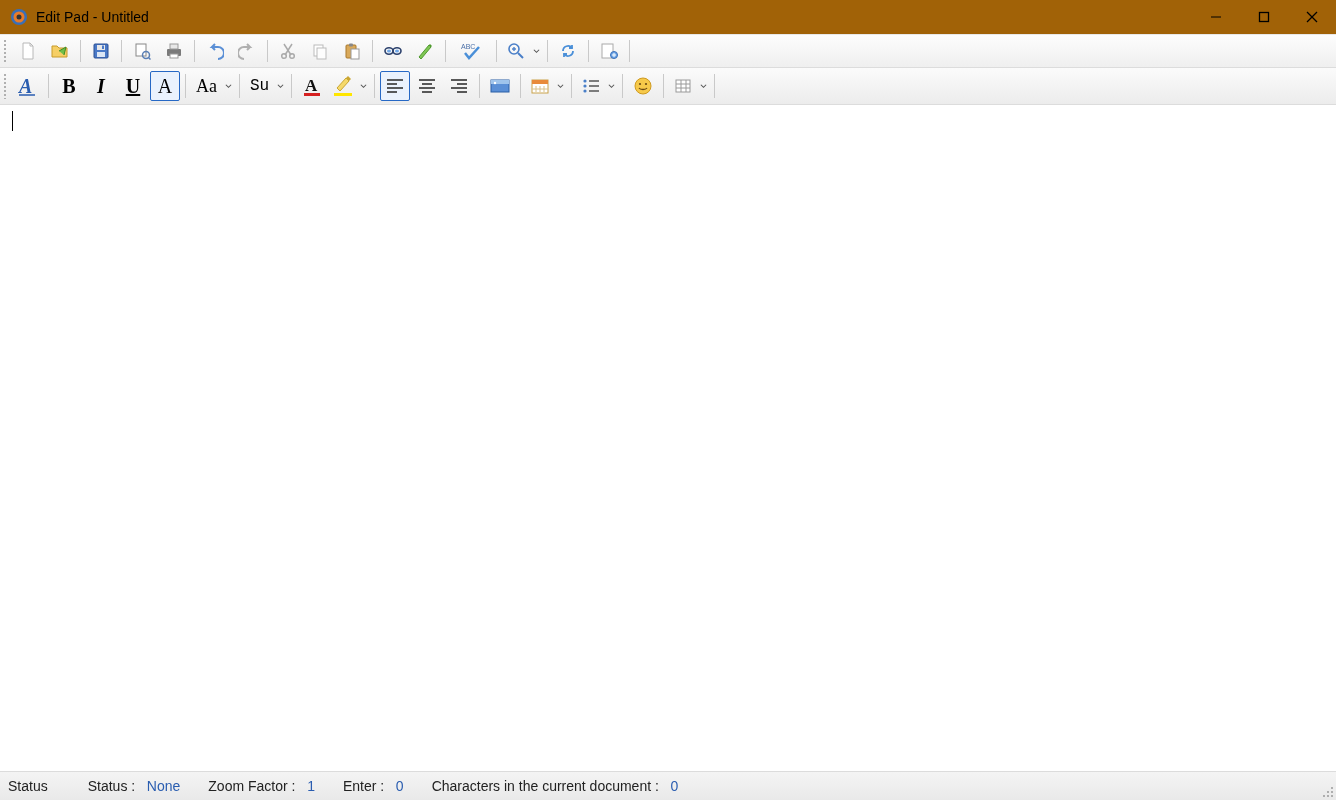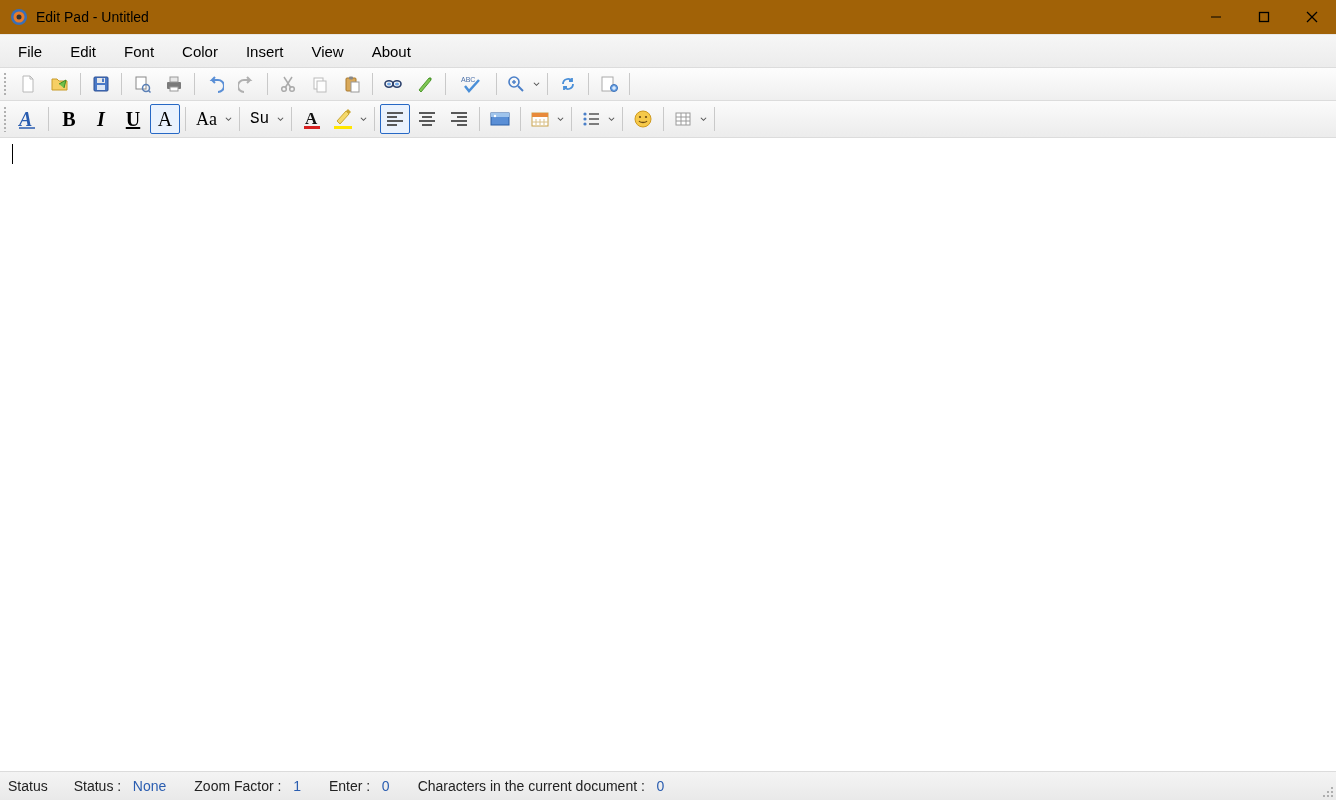--- a/index.html
+++ b/index.html
@@ -22,21 +22,21 @@
 .toolbar2::before{content:"";position:absolute;left:3px;top:5px;bottom:5px;width:4px;background-image:radial-gradient(circle,#b0b0b0 1px,transparent 1px);background-size:4px 4px}
 .fb-btn{width:28px;height:28px;display:flex;align-items:center;justify-content:center;margin:0 1px;cursor:default;border:1px solid transparent;border-radius:2px}
 .fb-btn.selected{border:1px solid #2668c5;background:#eaf2fd}
 .fb-sep{width:1px;height:24px;background:#c9c9c9;margin:0 4px}
 .split-btn{display:flex;align-items:center;height:28px;margin:12px 1px;border:1px solid transparent;border-radius:2px}
 .split-btn .main{width:26px;height:26px;display:flex;align-items:center;justify-content:center}
 .split-btn .arrow{width:12px;height:26px;display:flex;align-items:center;justify-content:center}
 .editor{flex:1;background:#fff;position:relative}
 .cursor{position:absolute;left:12px;top:6px;width:1px;height:20px;background:#000}
 .statusbar{height:28px;background:linear-gradient(#f4f4f4,#e9e9e9);border-top:1px solid #dcdcdc;display:flex;align-items:center;padding:0 8px;font-size:14px;color:#333}
-.statusbar .status-label{margin-right:26px;color:#222}
+.statusbar .status-label{margin-right:40px;color:#222}
 .statusbar .seg{margin-right:28px}
 .statusbar .seg .k{color:#222}
 .statusbar .seg .v{color:#2a5db0}
 .resize-grip{position:absolute;right:2px;bottom:2px;width:14px;height:14px}
 svg{display:block}
 .bold-txt{font-family:"Times New Roman",serif;font-weight:bold;font-size:20px}
 .italic-txt{font-family:"Times New Roman",serif;font-style:italic;font-weight:bold;font-size:20px}
 .under-txt{font-family:"Times New Roman",serif;font-weight:bold;font-size:20px;text-decoration:underline}
 .plain-A{font-family:"Times New Roman",serif;font-size:20px}
 </style>
@@ -66,29 +66,20 @@
         </svg>
     </div>
     <div class="win-btn close">
       <svg width="12" height="12" viewBox="0 0 12 12">
           <line x1="1" y1="1" x2="11" y2="11" stroke="#000" stroke-width="1.3"></line>
           <line x1="11" y1="1" x2="1" y2="11" stroke="#000" stroke-width="1.3"></line>
         </svg>
     </div>
   </div>
 
-  <div class="menubar">
-    <div class="menu-item">File</div>
-    <div class="menu-item">Edit</div>
-    <div class="menu-item">Font</div>
-    <div class="menu-item">Color</div>
-    <div class="menu-item">Insert</div>
-    <div class="menu-item">View</div>
-    <div class="menu-item">About</div>
-  </div>
 
   <div class="toolbar">
     <div class="toolbar-pad"></div>
     <div class="tb-btn">
       <span>
           <svg width="18" height="18" viewBox="0 0 18 18">
             <path d="M4 1h7l3 3v13H4z" fill="#fff" stroke="#b8b8b8"></path>
             <path d="M11 1v3h3" fill="none" stroke="#b8b8b8"></path>
           </svg>
         </span>

